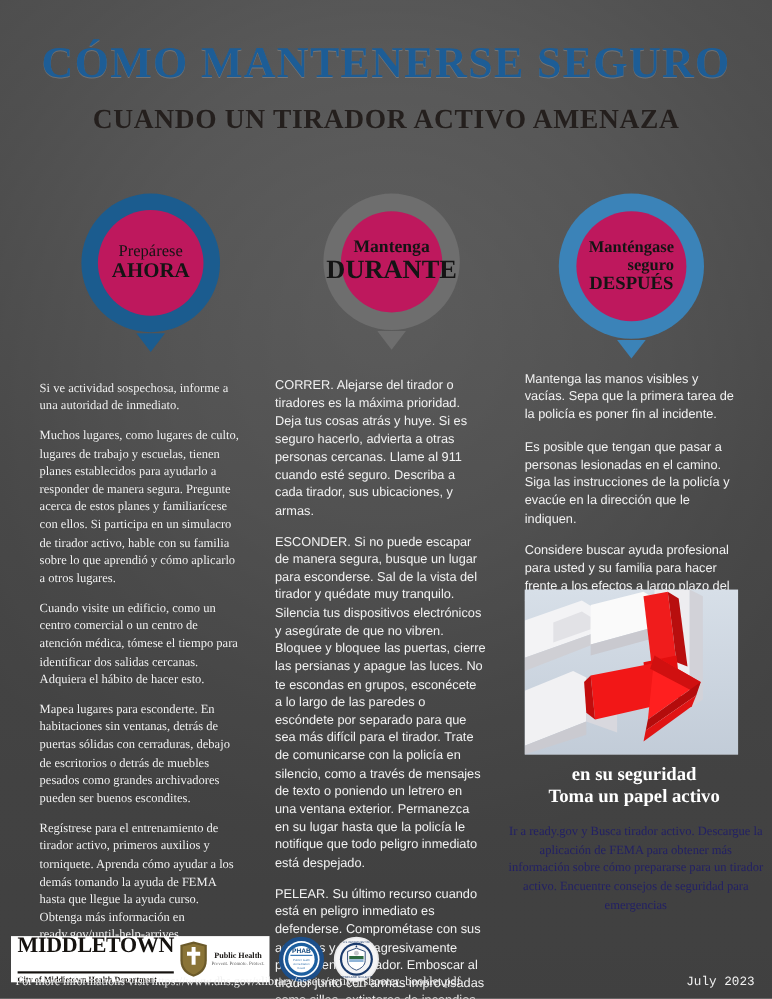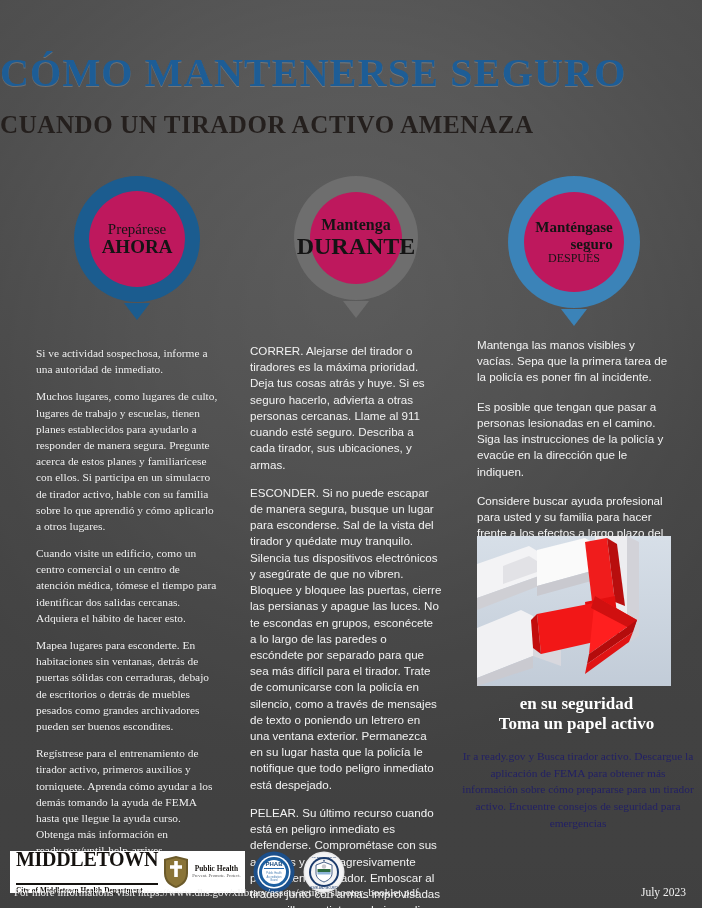--- a/index.html
+++ b/index.html
@@ -10,21 +10,21 @@
   }
   .poster{
     position:relative;width:702px;height:908px;
     background:
       radial-gradient(ellipse 70% 55% at 50% 30%, #a2a2a2 0%, #949494 45%, #868686 75%, #7e7e7e 100%),
       linear-gradient(180deg,#9a9a9a 0%,#8b8b8b 50%,#828282 100%);
     background-blend-mode:multiply;
   }
 
   
-  .header{position:absolute;left:0;top:52px;width:702px;}
+  .header{position:absolute;left:0;top:36px;width:702px;text-align:center;}
   .title-main{
     font-family:"Liberation Serif",serif;
     font-weight:bold;font-size:40px;letter-spacing:1.2px;
     color:#1d5d96;line-height:1.05;
     text-shadow:0 1px 0 rgba(255,255,255,.18);
   }
   .title-sub{
     margin-top:17px;
     font-family:"Liberation Serif",serif;
     font-weight:bold;font-size:25px;letter-spacing:.6px;
@@ -56,21 +56,21 @@
     font-family:"Liberation Serif",serif;
     color:#141414;line-height:1.08;padding:0 4px;
   }
   .c1 .circ-label{font-size:15px;}
   .c1 .circ-label .l1{font-size:15px;}
   .c1 .circ-label .l2{font-size:19px;font-weight:bold;display:block;}
   .c2 .circ-label .l1{font-size:16px;font-weight:bold;display:block;}
   .c2 .circ-label .l2{font-size:24px;font-weight:bold;display:block;}
   .c3 .circ-label .l1{font-size:15px;font-weight:bold;display:block;}
   .c3 .circ-label .l2{font-size:15px;font-weight:bold;display:block;text-align:right;}
-  .c3 .circ-label .l3{font-size:12px;font-weight:normal;display:block;}
+  .c3 .circ-label .l3{font-size:17px;font-weight:bold;display:block;}
   .tri{
     margin:1px auto 0;width:0;height:0;
     border-left:13px solid transparent;border-right:13px solid transparent;
   }
   .c1 .tri{border-top:17px solid #1b5c8f;}
   .c2 .tri{border-top:17px solid #6e6e6e;}
   .c3 .tri{border-top:17px solid #3b83b8;}
 
   
   .col{position:absolute;color:#f2f2f2;}
@@ -133,21 +133,21 @@
   .ph-1{font-family:"Liberation Serif",serif;font-weight:bold;font-size:7.4px;color:#15120f;}
   .ph-2{font-family:"Liberation Serif",serif;font-size:4.6px;color:#5a5a5a;margin-top:2px;}
   .seal{width:42px;height:42px;border-radius:50%;margin-left:8px;}
   .seal svg{display:block;}
   .footer-note{
     position:absolute;left:14px;top:886px;
     font-family:"Liberation Serif",serif;font-size:11px;color:#f0f0f0;
   }
   .footer-date{
     position:absolute;right:16px;top:886px;
-    font-family:Liberation Serif, serif;font-size:11.5px;color:#f0f0f0;
+    font-family:Liberation Mono, monospace;font-size:11.5px;color:#f0f0f0;
   }
 </style>
 </head>
 <body>
 
 <div class="poster">
 
   <div class="header">
     <div class="title-main">CÓMO MANTENERSE SEGURO</div>
     <div class="title-sub">CUANDO UN TIRADOR ACTIVO AMENAZA</div>

